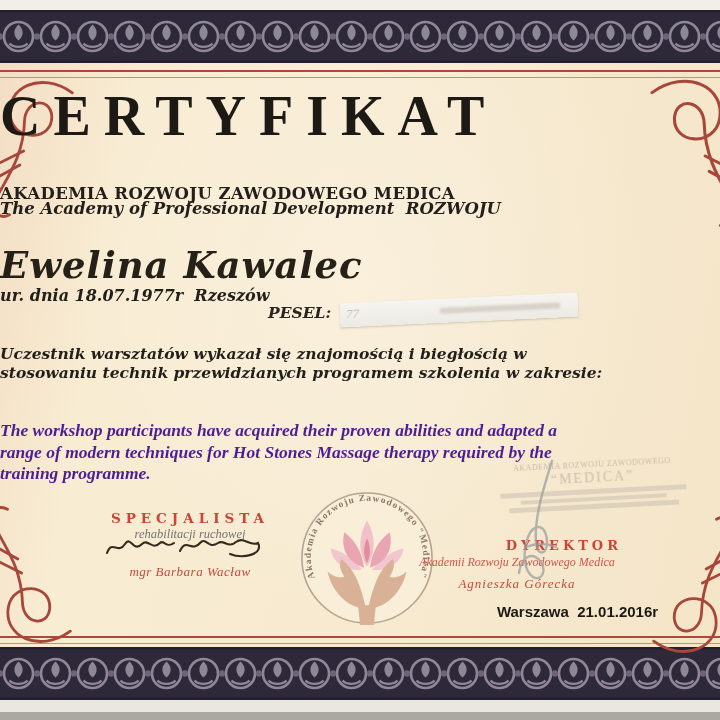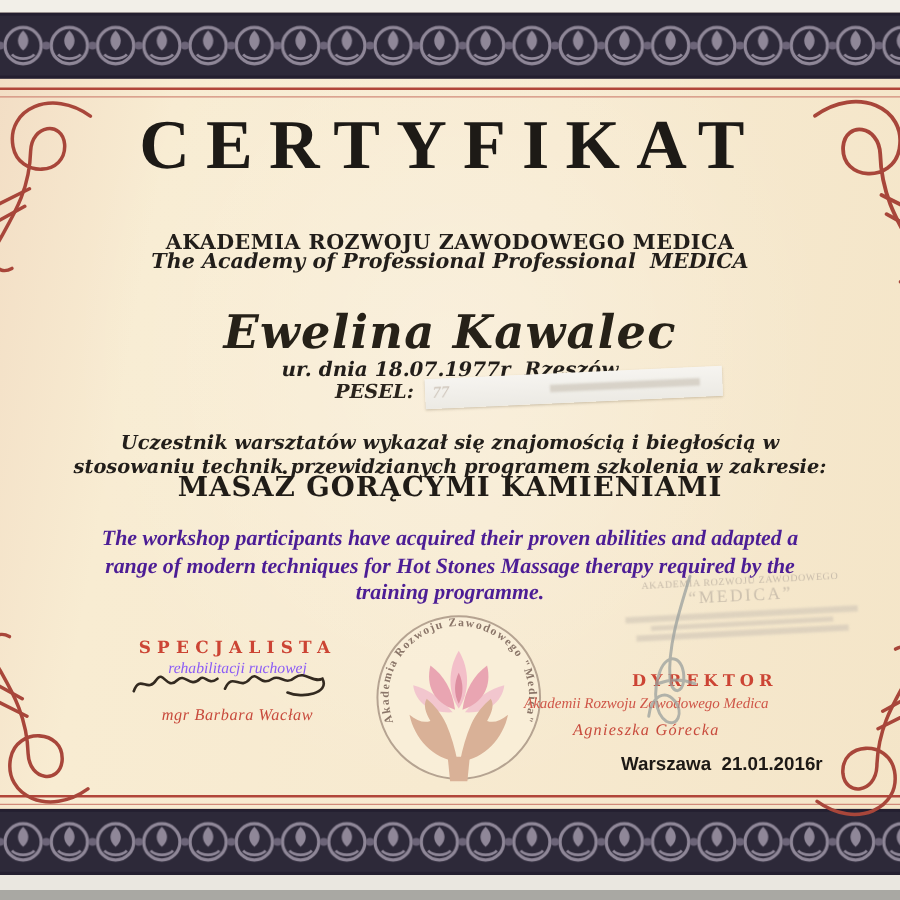--- a/index.html
+++ b/index.html
@@ -12,21 +12,21 @@
          background:radial-gradient(ellipse at 50% 40%, rgba(255,255,255,.25), rgba(0,0,0,0) 60%);}
   
   .band{position:absolute;left:0;display:block;}
   .redline{position:absolute;left:0;right:0;height:5px;
            border-top:2px solid #b1463a;border-bottom:1px solid #d18a79;}
   #bottom-strip{position:absolute;left:0;top:700px;width:720px;height:20px;background:#eae7e0;}
   #bottom-edge{position:absolute;left:0;top:712px;width:720px;height:8px;background:#a9a8a3;}
   
   .fl{position:absolute;overflow:visible;}
   
-  .ctr{position:absolute;left:0;right:0;text-align:center;color:#221e1a;}
+  .ctr{position:absolute;left:0;right:0;text-align:left;color:#221e1a;}
   #title{top:84px;font-family:"Liberation Serif",serif;font-weight:700;font-size:56px;
          letter-spacing:13px;color:#1d1a16;}
   #org-pl{top:184px;font-family:"DejaVu Serif",serif;font-weight:700;font-size:16.5px;letter-spacing:.4px;}
   #org-en{top:199px;font-family:"DejaVu Serif",serif;font-weight:700;font-style:italic;font-size:16.5px;white-space:pre;}
   #name{top:243px;font-family:"DejaVu Serif",serif;font-weight:700;font-style:italic;
         font-size:37px;letter-spacing:1px;color:#262118;}
   #birth{top:286px;font-family:"DejaVu Serif",serif;font-weight:700;font-style:italic;
          font-size:16px;white-space:pre;}
   #pesel-row{position:absolute;left:268px;top:303px;font-family:"DejaVu Serif",serif;
              font-weight:700;font-style:italic;font-size:15.5px;color:#2a241d;}
@@ -43,21 +43,21 @@
   #course{top:377px;font-family:"DejaVu Serif",serif;font-weight:700;font-size:22px;letter-spacing:.8px;color:#201c17;}
   #stat-en{top:420px;font-family:"Liberation Serif",serif;font-weight:700;font-style:italic;
            font-size:17.5px;line-height:21.5px;color:#4c1d95;}
   #stat-en span{display:inline-block;max-width:590px;}
   
   #seal{position:absolute;left:298px;top:489px;}
   
   .redcap{color:#cc4434;font-family:"DejaVu Serif",serif;font-weight:700;}
   #spec{position:absolute;left:95px;top:510px;width:190px;text-align:center;}
   #spec .role{font-size:13.5px;letter-spacing:5px;}
-  #spec .sub{font-size:12.5px;color:#8b5cf6;margin-top:1px;font-style:italic;}
+  #spec .sub{font-size:12.5px;color:#737373;margin-top:1px;font-style:italic;}
   #spec .name{font-size:13px;color:#c84a3c;font-style:italic;margin-top:22px;letter-spacing:.5px;}
   #spec-sig{position:absolute;left:102px;top:531px;overflow:visible;}
   
   #dir{position:absolute;left:412px;top:538px;width:210px;text-align:center;}
   #dir .role{font-size:13px;letter-spacing:4px;text-align:right;}
   #dir .sub{font-size:12px;color:#cf5648;font-style:italic;margin-top:2px;}
   #dir .name{font-size:13px;color:#c84a3c;font-style:italic;margin-top:6px;letter-spacing:1px;}
   #dir-sig{position:absolute;left:486px;top:455px;overflow:visible;opacity:.75;}
   
   #stamp{position:absolute;left:486px;top:460px;width:214px;text-align:center;
@@ -123,32 +123,31 @@
     </svg>
   <svg class="fl" style="left:-16px;top:498px;transform:scaleY(-1)" width="92" height="150">
       <use href="#flourish"></use>
     </svg>
   <svg class="fl" style="right:-20px;top:508px;transform:scale(-1,-1)" width="92" height="150">
       <use href="#flourish"></use>
     </svg>
 
   <div id="title" class="ctr">CERTYFIKAT</div>
   <div id="org-pl" class="ctr">AKADEMIA ROZWOJU ZAWODOWEGO MEDICA</div>
-  <div id="org-en" class="ctr">The Academy of Professional Professional  MEDICA</div>
+  <div id="org-en" class="ctr">The Academy of Professional Development  ROZWOJU</div>
 
   <div id="name" class="ctr">Ewelina Kawalec</div>
   <div id="birth" class="ctr">ur. dnia 18.07.1977r  Rzeszów</div>
   <div id="pesel-row">PESEL:</div>
   <div id="pesel-tape">
     <span class="digits">77</span>
     <span class="smudge"></span>
   </div>
 
   <div id="stat-pl" class="ctr"><span>Uczestnik warsztatów wykazał się znajomością i biegłością w stosowaniu technik przewidzianych programem szkolenia w zakresie:</span></div>
-  <div id="course" class="ctr">MASAŻ GORĄCYMI KAMIENIAMI</div>
   <div id="stat-en" class="ctr"><span>The workshop participants have acquired their proven abilities and adapted a range of modern techniques for Hot Stones Massage therapy required by the training programme.</span></div>
 
   <svg id="seal" width="138" height="138" viewBox="0 0 140 140">
     <circle cx="70" cy="70" r="66" fill="#f9efd9" fill-opacity=".75" stroke="#b5a391" stroke-width="1.6"></circle>
     <defs>
         <path id="ringpath" d="M 25 104 A 57 57 0 1 1 115 104"></path>
       </defs>
     <text font-family="Liberation Serif, serif" font-size="9.5" letter-spacing="1.2" fill="#8a7568" font-weight="bold">
       <textPath href="#ringpath" startOffset="50%" text-anchor="middle">Akademia Rozwoju Zawodowego "Medica"</textPath>
     </text>

